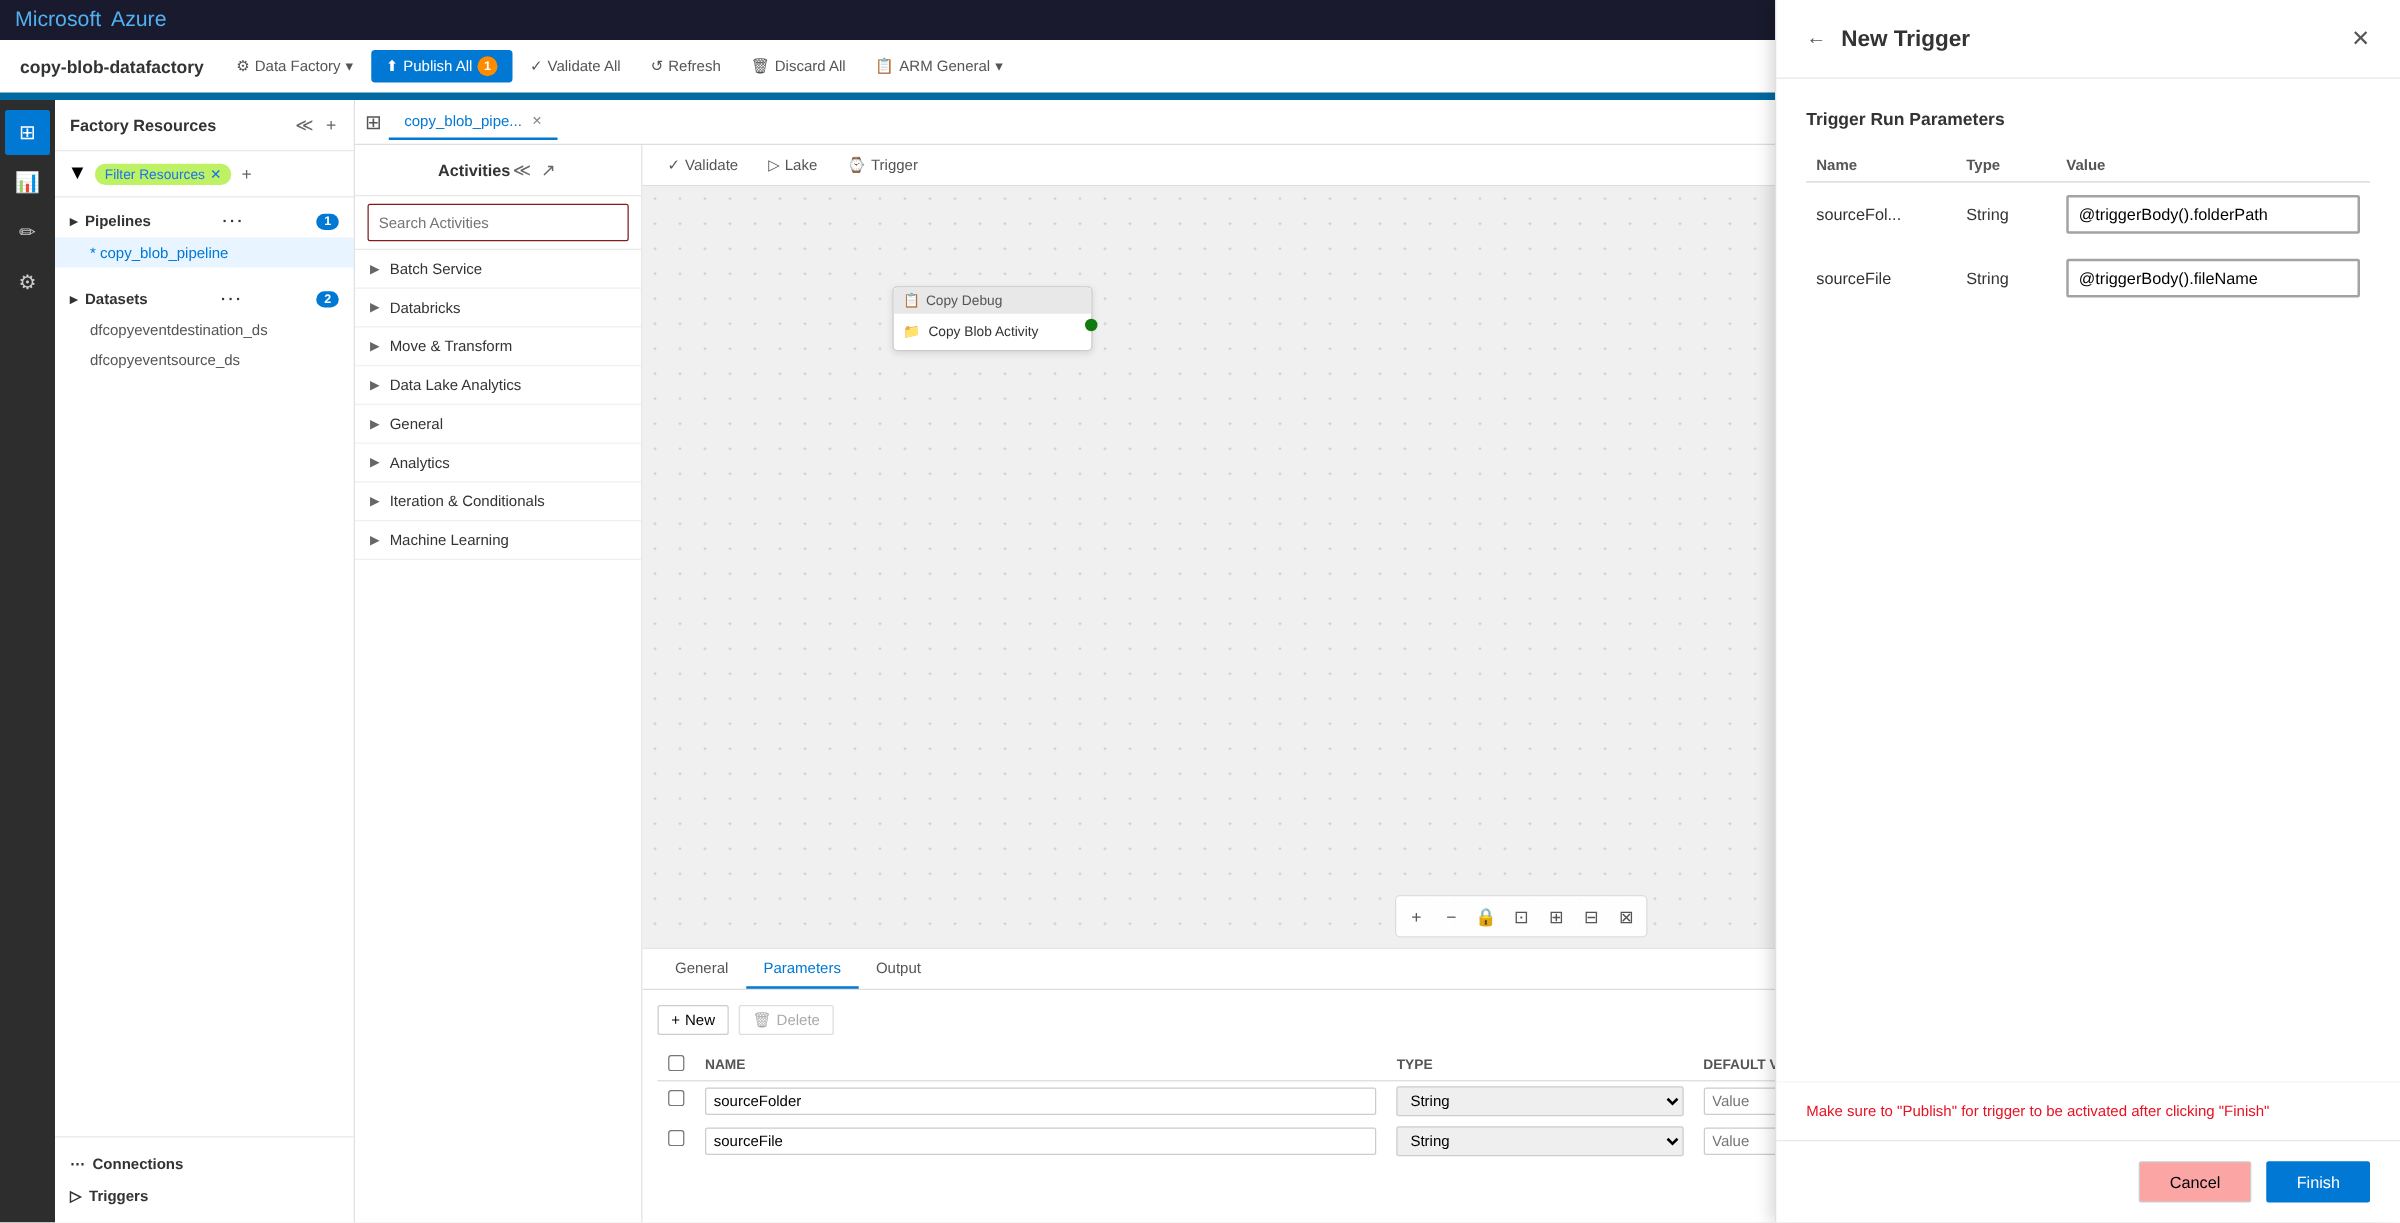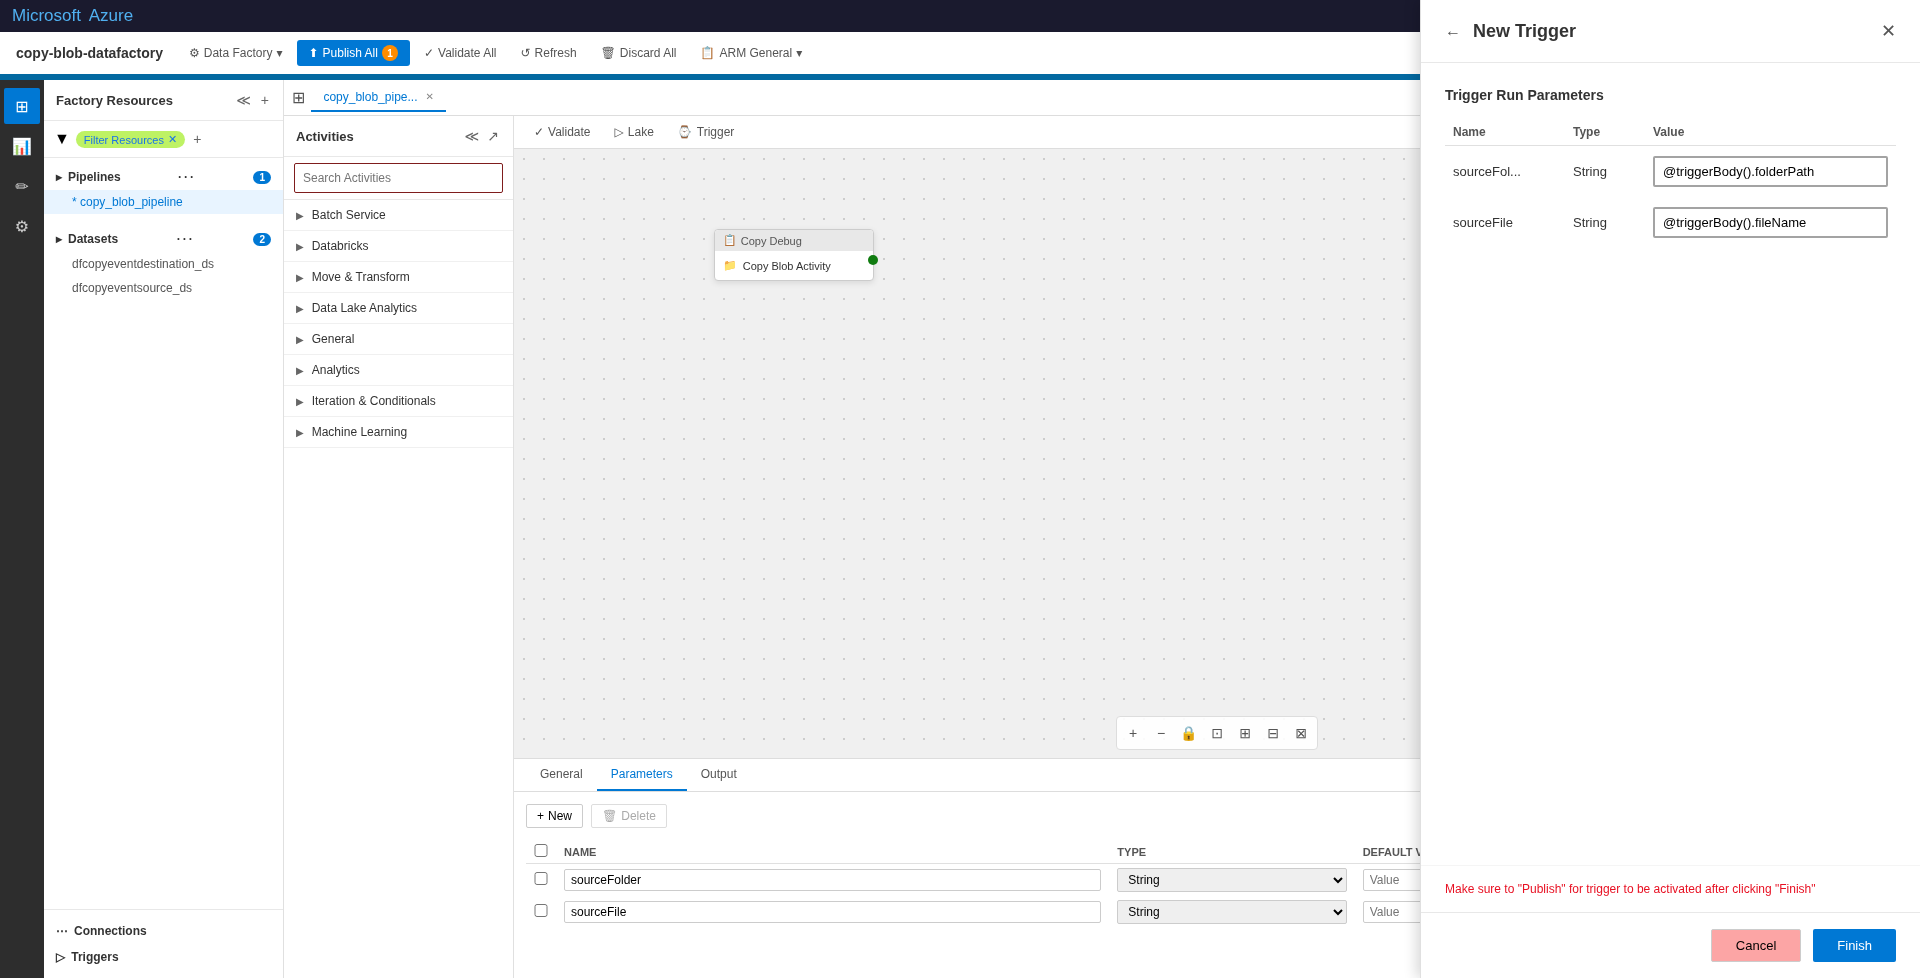--- a/index.html
+++ b/index.html
@@ -225,21 +225,21 @@
       background: #fff;
       border-right: 1px solid #e0e0e0;
       display: flex;
       flex-direction: column;
     }
     .activities-header {
       padding: 10px 12px;
       border-bottom: 1px solid #e8e8e8;
       display: flex;
       align-items: center;
-      justify-content: space-between;
+      justify-content: center;
     }
     .activities-title {
       font-size: 13px;
       font-weight: 600;
       color: #333;
     }
     .search-activities {
       padding: 6px 10px;
       border-bottom: 1px solid #e8e8e8;
     }

